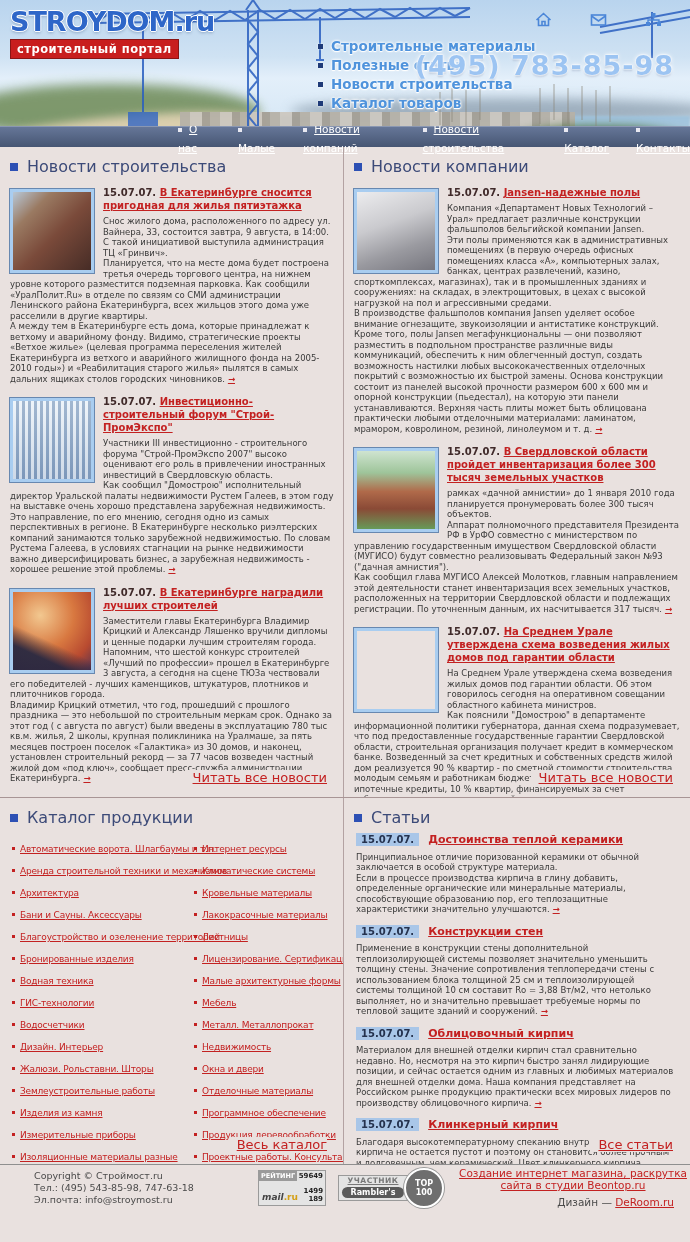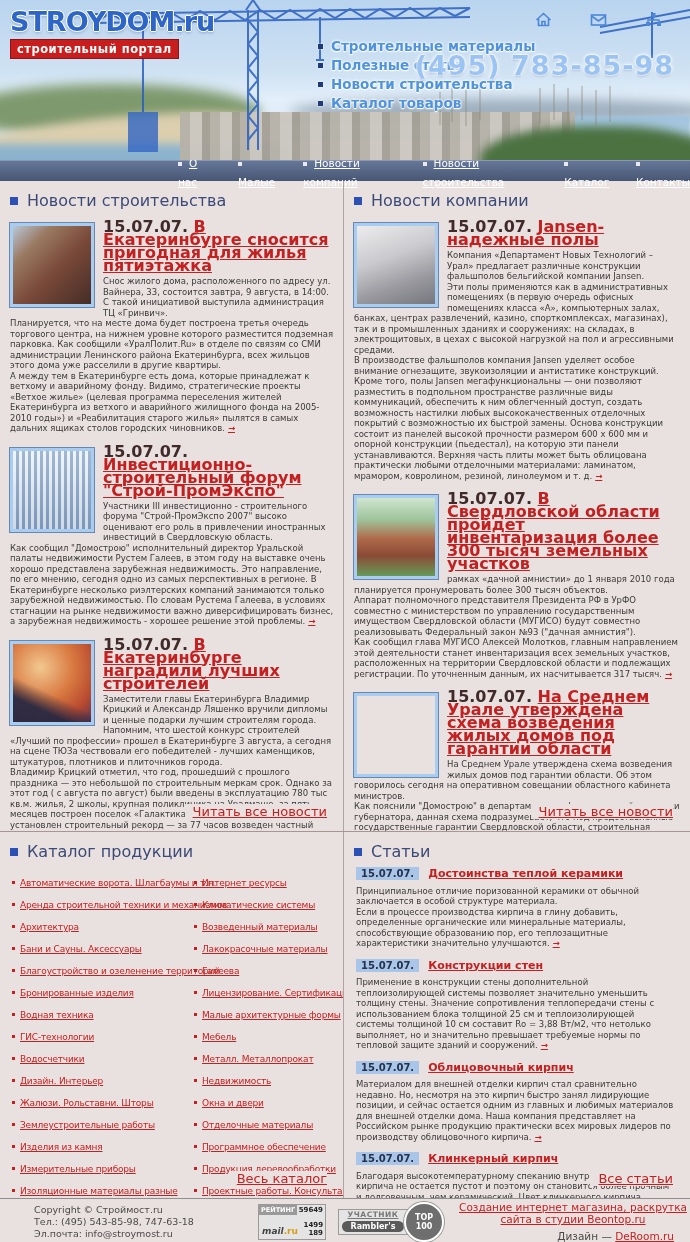--- a/index.html
+++ b/index.html
@@ -1,20 +1,20 @@
 <!DOCTYPE html>
 <html><head>
 <meta charset="utf-8">
 <style>
   html,body{margin:0;padding:0;}
   body{width:690px;background:#e9e1df;font-family:"DejaVu Sans","Liberation Sans",sans-serif;}
   .page{width:690px;background:#e9e1df;position:relative;}
 
   
-  .header{position:relative;height:160px;overflow:hidden;
+  .header{position:relative;height:126px;overflow:hidden;
     background:linear-gradient(180deg,#b9d4ee 0%,#cfe2f3 45%,#e3effa 62%,#d6e7f5 100%);}
   .h-layer{position:absolute;}
   .hill-left{left:-40px;top:84px;width:300px;height:55px;background:#74905e;border-radius:50%;filter:blur(6px);opacity:.9;}
   .beach-left{left:-60px;top:118px;width:330px;height:44px;background:#dbcfae;border-radius:50%;filter:blur(5px);transform:rotate(-6deg);}
   .water-left{left:-10px;top:144px;width:300px;height:40px;background:#8cb3cd;filter:blur(4px);}
   .hills-right{right:-30px;top:98px;width:430px;height:26px;background:#8a9cac;border-radius:50%;filter:blur(6px);opacity:.75;}
   .sea-right{right:0;top:116px;width:410px;height:26px;background:linear-gradient(#9fc2dc,#b4d2e6);filter:blur(1px);}
   .trees-right{right:-30px;top:126px;width:240px;height:72px;background:#4c7242;border-radius:45%;filter:blur(5px);}
   .site-band{left:180px;top:112px;width:395px;height:58px;opacity:.95;filter:blur(.5px);
     background:repeating-linear-gradient(90deg,#b7b2a8 0 10px,#cdc8c0 10px 22px,#a5a096 22px 30px);}
@@ -60,21 +60,21 @@
 
   .news-item{padding:2px 9px 0 10px;margin-bottom:9px;font-size:8.5px;line-height:10.5px;color:#3a3a3a;clear:both;}
   .news-thumb{width:84px;height:84px;float:left;margin:3px 9px 2px 0;border:3px solid #a9cdf0;
     box-shadow:0 0 0 1px #6888b0;box-sizing:border-box;cursor:pointer;}
   .thumb-old-building{background:linear-gradient(135deg,#b8c8d8 0%,#9a7a62 25%,#7a4a3a 55%,#462c26 100%);}
   .thumb-skyscraper{background:repeating-linear-gradient(90deg,rgba(255,255,255,.55) 0 3px,rgba(95,125,165,.45) 3px 6px),linear-gradient(#dae8f4,#93accb);}
   .thumb-award-art{background:linear-gradient(25deg,rgba(32,38,66,.9) 0 22%,transparent 40%),radial-gradient(circle at 35% 30%,#f2c890,#d87840 45%,#b84a30 75%,#5a3450 100%);}
   .thumb-interior{background:linear-gradient(160deg,#ececee 0%,#cacace 40%,#9a9aa0 70%,#76767e 100%);}
   .thumb-cottage{background:linear-gradient(180deg,#cfe4d0 0%,#9ec49a 28%,#b06a4a 52%,#8a4a36 74%,#679a58 100%);}
   .thumb-towers{background:linear-gradient(180deg,#dade e2 0%,#d8dde2 0%,#c0c6cc 50%,#878d93 76%,#676d73 100%);}
-  .news-head{font-size:16px;line-height:13px;margin-bottom:4px;}
+  .news-head{font-size:10px;line-height:13px;margin-bottom:4px;}
   .news-date{font-weight:bold;color:#402a2a;}
   .news-title{color:#c32121;font-weight:bold;text-decoration:underline;}
   .news-text{white-space:pre-line;}
   .arrow{color:#c32121;font-weight:bold;text-decoration:underline;margin-left:3px;}
   .read-all{position:absolute;right:16px;bottom:12px;font-size:13px;color:#c32121;text-decoration:underline;
     background:#e9e1df;padding-left:8px;}
 
   
   .cat-cols{display:flex;padding:2px 4px 0 12px;}
   .cat-col{list-style:none;margin:0;padding:0;}
@@ -275,23 +275,23 @@
             <li><a href="#">Дизайн. Интерьер</a></li>
             <li><a href="#">Жалюзи. Рольставни. Шторы</a></li>
             <li><a href="#">Землеустроительные работы</a></li>
             <li><a href="#">Изделия из камня</a></li>
             <li><a href="#">Измерительные приборы</a></li>
             <li><a href="#">Изоляционные материалы разные</a></li>
           </ul>
         <ul class="cat-col c2">
             <li><a href="#">Интернет ресурсы</a></li>
             <li><a href="#">Климатические системы</a></li>
-            <li><a href="#">Возведенный материалы</a></li>
+            <li><a href="#">Кровельные материалы</a></li>
             <li><a href="#">Лакокрасочные материалы</a></li>
-            <li><a href="#">Галеева</a></li>
+            <li><a href="#">Лестницы</a></li>
             <li><a href="#">Лицензирование. Сертификация</a></li>
             <li><a href="#">Малые архитектурные формы</a></li>
             <li><a href="#">Мебель</a></li>
             <li><a href="#">Металл. Металлопрокат</a></li>
             <li><a href="#">Недвижимость</a></li>
             <li><a href="#">Окна и двери</a></li>
             <li><a href="#">Отделочные материалы</a></li>
             <li><a href="#">Программное обеспечение</a></li>
             <li><a href="#">Продукция деревообработки</a></li>
             <li><a href="#">Проектные работы. Консультации</a></li>

